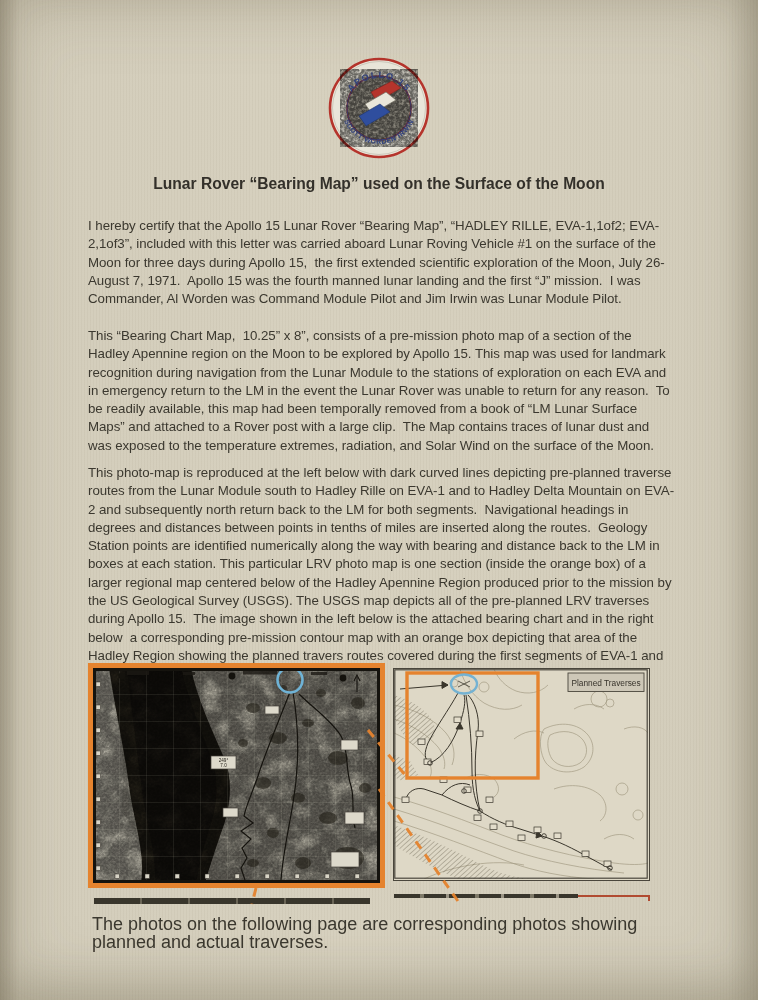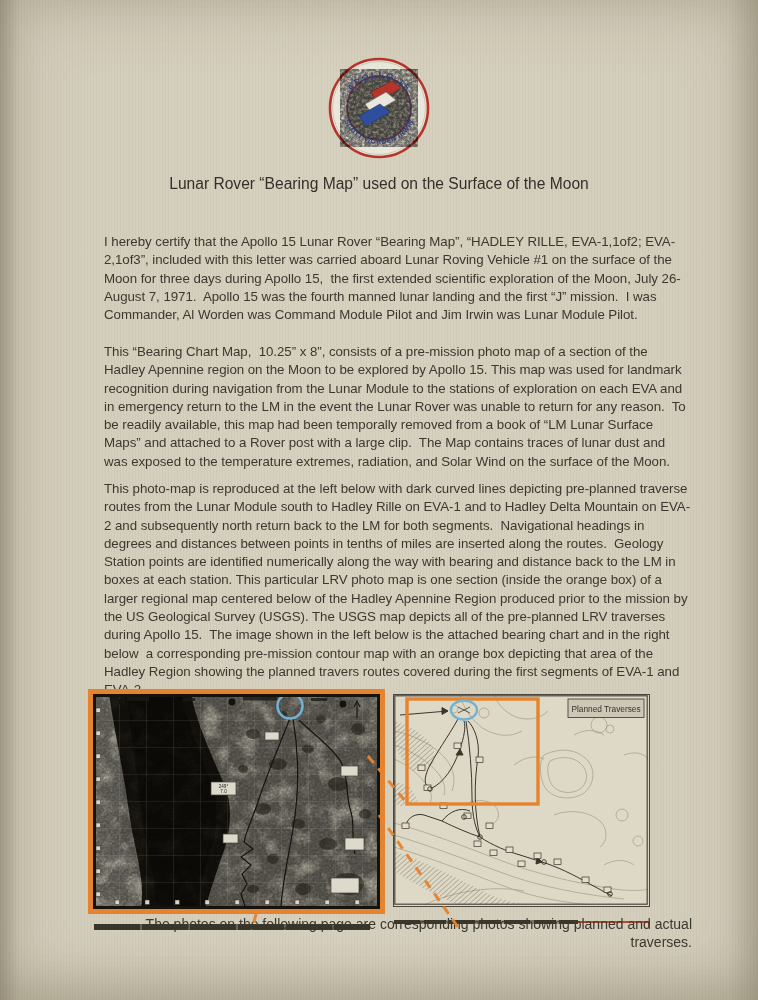--- a/index.html
+++ b/index.html
@@ -10,44 +10,44 @@
       repeating-linear-gradient(90deg, rgba(120,108,84,.055) 0 1px, rgba(0,0,0,0) 1px 3px),
       linear-gradient(90deg,#b3ac9a 0,#d3cdbb 2.5%,#d7d1bf 45%,#d3cdbb 96%,#bfb9a7 100%);
   }
   .page::after{
     content:"";position:absolute;inset:0;pointer-events:none;
     box-shadow:inset 0 0 70px rgba(96,86,62,.28), inset 0 -18px 40px rgba(96,86,62,.18);
   }
   .patch-wrap{position:absolute;left:328px;top:57px;width:102px;height:102px;}
   h1.doc-title{
     position:absolute;left:0;right:0;top:175px;margin:0;text-align:center;
-    font-size:15.6px;font-weight:normal;color:#33302a;letter-spacing:0;
+    font-size:15.6px;font-weight:bold;color:#33302a;letter-spacing:0;
   }
   p.body-par{
-    position:absolute;left:88px;width:588px;margin:16px;
+    position:absolute;left:88px;width:588px;margin:0;
     font-size:13.3px;line-height:18.3px;letter-spacing:-.05px;
     white-space:pre-wrap;color:#3b382f;
   }
   #par1{top:217px}#par2{top:327px}#par3{top:464px}
-  .figures{position:absolute;left:88px;top:689px;width:586px;height:250px;padding-left:42px;}
+  .figures{position:absolute;left:88px;top:663px;width:586px;height:250px;padding-left:42px;}
   .fig-left{position:absolute;left:0;top:0;width:297px;height:225px;
     border:5px solid #e5832e;box-sizing:border-box;background:#111;}
   .fig-right{position:absolute;left:305px;top:5px;width:257px;height:213px;
     border:1.5px solid #4a463c;box-sizing:border-box;background:#ded8c6;}
   .connectors{position:absolute;inset:0;pointer-events:none;z-index:6;}
   .scalebar-left{position:absolute;left:6px;top:235px;width:276px;height:5.5px;
     background:repeating-linear-gradient(90deg,#39362c 0 46px,#6a6556 46px 48px);}
   .scalebar-right{position:absolute;left:306px;top:231px;width:257px;height:5px;}
   .scalebar-right .dark{position:absolute;left:0;top:0;width:184px;height:4px;
     background:repeating-linear-gradient(90deg,#39362c 0 26px,#7d7867 26px 30px,#39362c 30px 52px,#9a9484 52px 55px);}
   .scalebar-right .red{position:absolute;left:184px;top:.5px;width:72px;height:2.6px;background:#b14b31;}
   .scalebar-right .red-tick{position:absolute;left:254px;top:.5px;width:2px;height:6px;background:#b14b31;}
   p.closing{
     position:absolute;left:92px;top:915px;width:600px;margin:0;
-    font-size:14px;line-height:18px;white-space:pre-wrap;color:#3b382f;text-align:right;
+    font-size:18px;line-height:18px;white-space:pre-wrap;color:#3b382f;
   }
 </style>
 </head>
 <body>
 
 <div class="page">
 
   <div class="patch-wrap">
     <svg width="102" height="102" viewBox="0 0 102 102">
       <defs>

